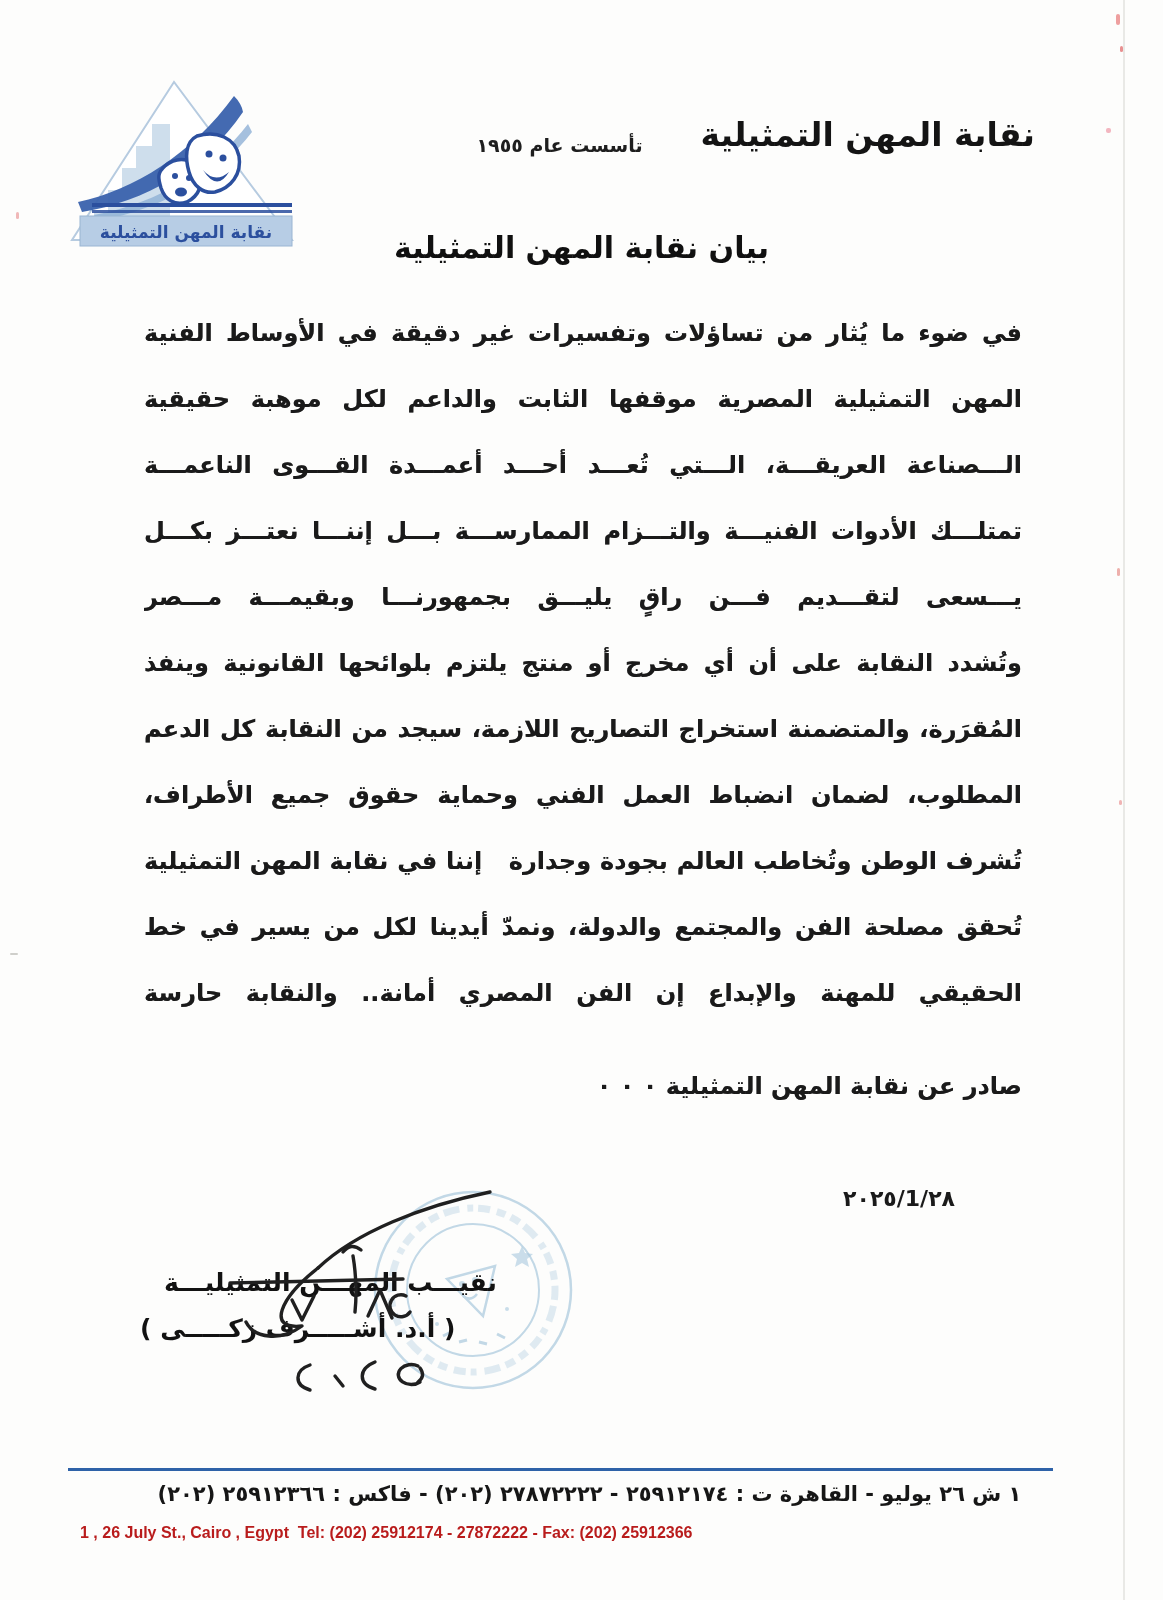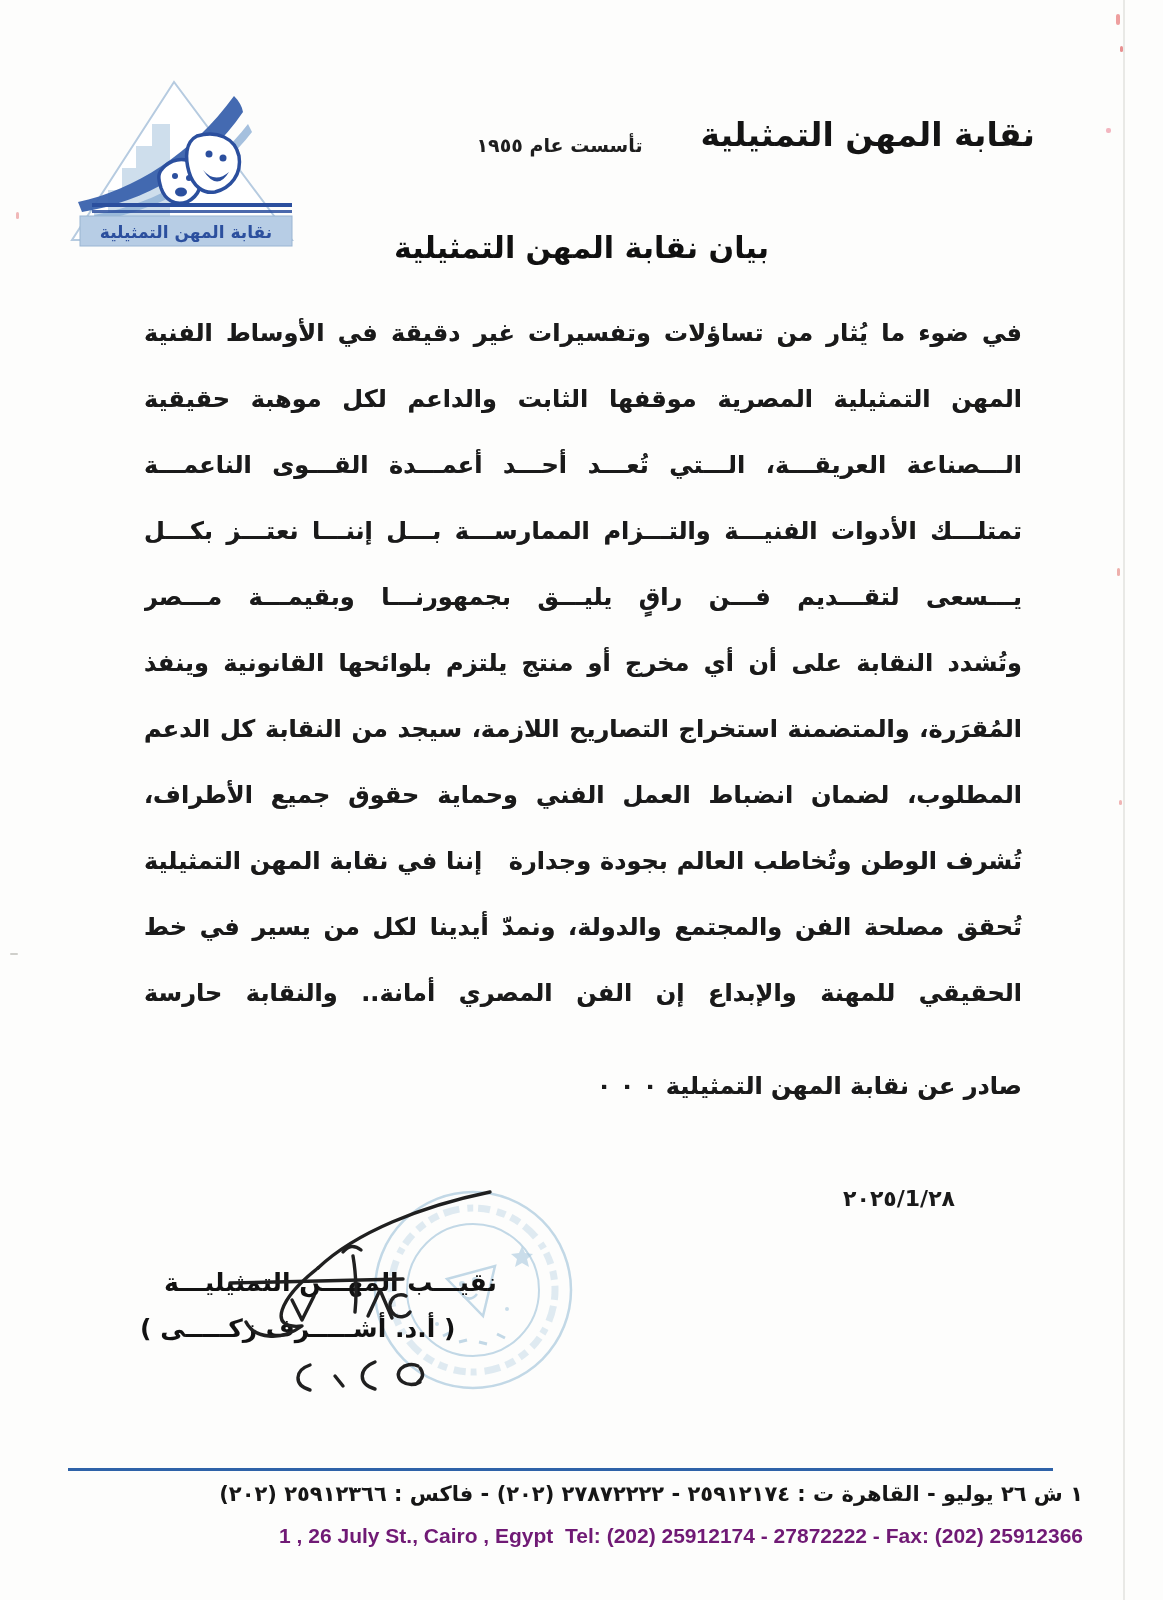--- a/index.html
+++ b/index.html
@@ -58,29 +58,29 @@
   .sig-name{
     position:absolute;top:1314px;left:140px;
     direction:rtl;font-size:25px;font-weight:800;color:#121212;white-space:nowrap;
   }
   .stamp{position:absolute;left:367px;top:1184px;width:212px;height:212px;}
   .signature-ink{position:absolute;left:150px;top:1180px;width:400px;height:230px;}
 
   
   .footer-rule{position:absolute;top:1468px;left:68px;width:985px;height:3px;background:#2e62a8;}
   .footer-ar{
-    position:absolute;top:1482px;left:80px;width:1003px;
-    direction:rtl;
+    position:absolute;top:1482px;left:88px;width:1003px;
+    direction:rtl;text-align:center;
     font-size:21px;font-weight:800;color:#161616;
   }
   .footer-en{
     position:absolute;top:1524px;left:80px;width:1003px;
-    text-align:right;
+    text-align:left;
     font-family:"Liberation Sans",sans-serif;
-    font-size:21px;font-weight:700;color:#701a75;
+    font-size:16px;font-weight:700;color:#b91c1c;
   }
 </style>
 </head>
 <body>
 
 <div class="page">
 
   <div class="scan-edge"></div>
   <div class="speck" style="left:1116px;top:14px;width:4px;height:11px;background:#ee9f9f;"></div>
   <div class="speck" style="left:1120px;top:46px;width:3px;height:6px;background:#e89090;"></div>

